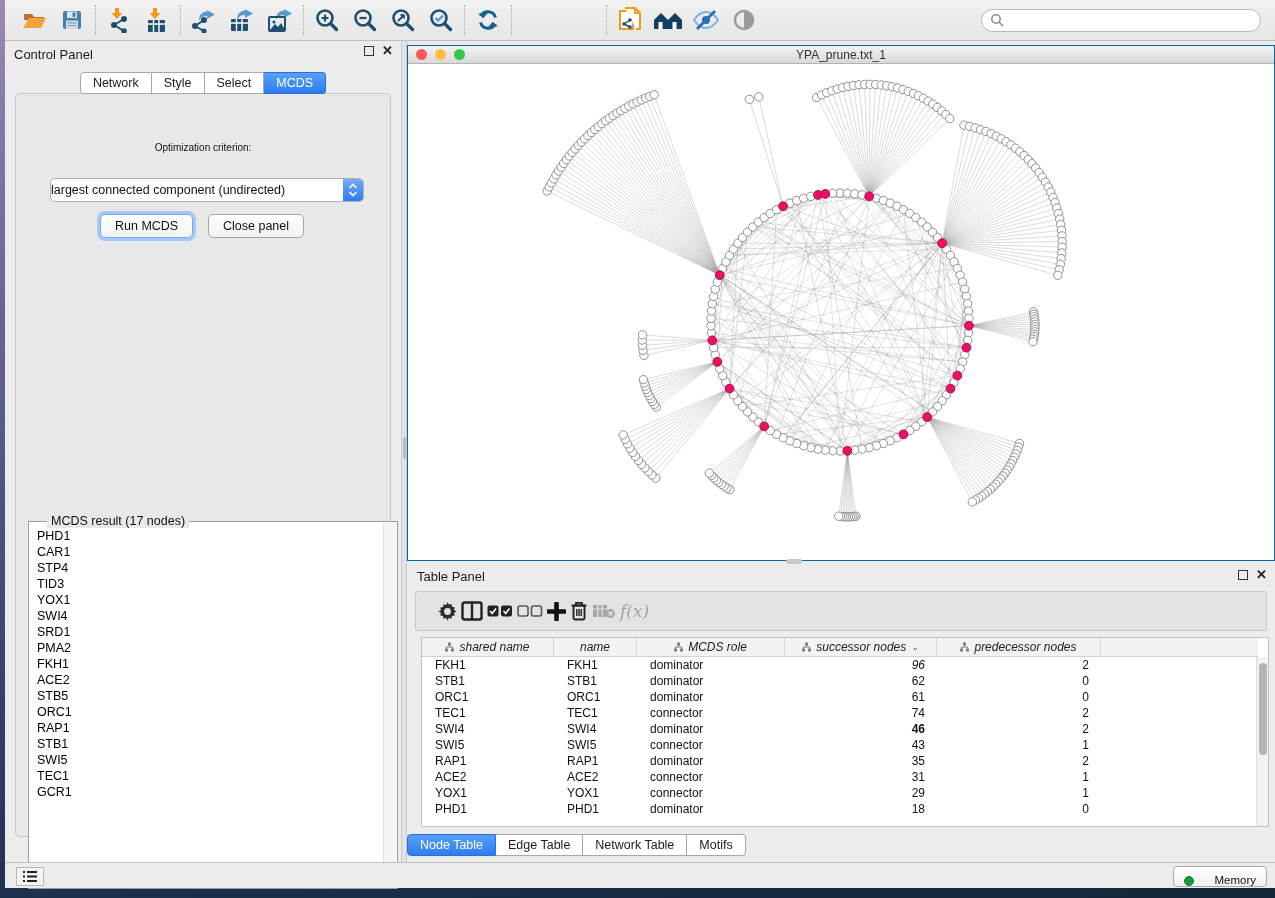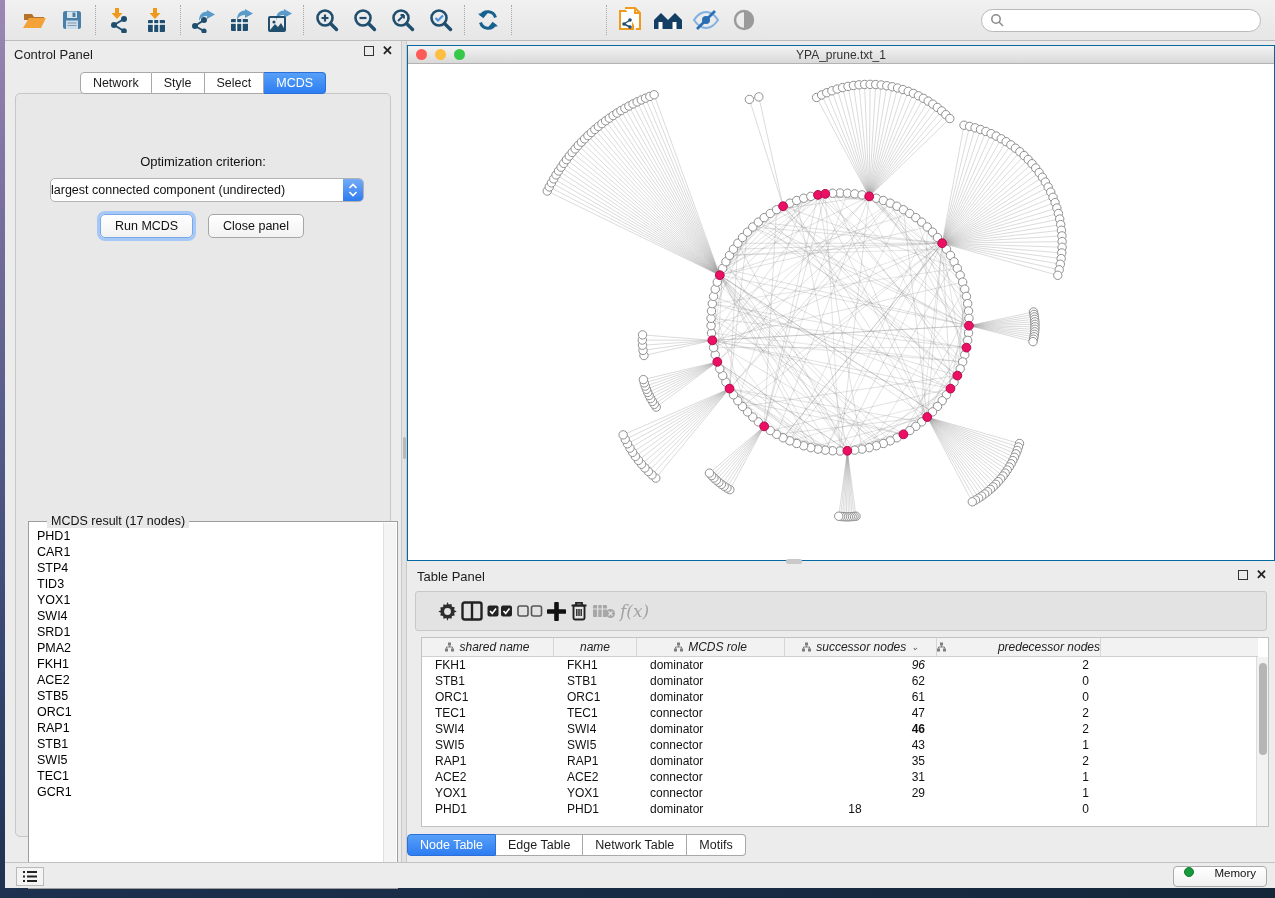--- a/index.html
+++ b/index.html
@@ -24,21 +24,21 @@
 .close-ic{font-size:13px;font-weight:bold;color:#222;line-height:10px}
 #cp-tabs{position:absolute;left:0;top:31px;width:100%;display:flex;justify-content:center;z-index:3}
 .seg{display:flex}
 .seg .tab{height:22px;line-height:20px;padding:0 12px;font-size:12.5px;background:#fff;border:1px solid #a8a8a8;
   border-left-width:0;color:#1c1c1c;cursor:default}
 .seg .tab:first-child{border-left-width:1px;border-radius:4px 0 0 4px}
 .seg .tab:last-child{border-radius:0 4px 4px 0}
 .seg .tab.active{background:linear-gradient(#57a0f8,#2d7df2);border-color:#2c6fd8;color:#fff}
 #cp-box{position:absolute;left:10px;top:52px;width:376px;height:744px;background:#e8e8e8;
   border:1px solid #c6c6c6;border-radius:5px}
-#opt-label{position:absolute;left:0;top:60px;width:100%;text-align:center;font-size:13px;color:#111}
+#opt-label{position:absolute;left:0;top:48px;width:100%;text-align:center;font-size:10px;color:#111}
 #opt-select{position:absolute;left:34px;top:84px;width:314px;height:24px;background:#fff;border:1px solid #b2b2b2;
   border-radius:5px;display:flex;align-items:center}
 #opt-select .sel-text{flex:1;font-size:12.5px;color:#111;white-space:nowrap}
 #opt-select .stepper{width:20px;height:22px;margin:0;border-radius:0 4px 4px 0;
   background:linear-gradient(#74abf9,#2e7bf0);display:flex;flex-direction:column;align-items:center;justify-content:center;color:#fff}
 .btn{height:24px;background:linear-gradient(#ffffff,#f2f2f2);border:1px solid #a6a6a6;border-radius:5px;
   font-size:12.5px;color:#111;padding:0 14px;display:inline-flex;align-items:center;justify-content:center}
 #run-btn{position:absolute;left:84px;top:120px;box-shadow:0 0 0 3px #a6c8f7;border-color:#7aa8e8}
 #close-btn{position:absolute;left:192px;top:120px}
 #mcds-box{position:absolute;left:12px;top:427px;width:370px;height:368px;background:#fff;border:1px solid #9d9d9d}
@@ -75,21 +75,21 @@
 .tcell.num{text-align:right;padding-right:12px}
 .tcell.txt{padding-left:13px}
 #nt-scroll{position:absolute;right:0;top:19px;width:12px;bottom:0;background:#f2f2f2;border-left:1px solid #ddd}
 #nt-thumb{position:absolute;left:1.5px;top:6px;width:8px;height:92px;background:#b5b5b5;border-radius:4px}
 #tp-tabs{position:absolute;left:0;bottom:6px;width:100%;display:flex;justify-content:flex-start}
 
 #statusbar{position:absolute;left:0;top:862px;width:1270px;height:26px;background:#ececec;border-top:1px solid #c2c2c2}
 #listbtn{position:absolute;left:11px;top:4px;width:28px;height:19px;background:#f4f4f4;border:1px solid #b9b9b9;
   display:flex;align-items:center;justify-content:center}
 #membtn{position:absolute;right:8px;top:3px;height:21px;background:linear-gradient(#fff,#f0f0f0);border:1px solid #ababab;
-  border-radius:4px;display:flex;align-items:flex-start;gap:20px;padding:0 10px;font-size:11.5px;color:#111}
+  border-radius:4px;display:flex;align-items:flex-end;gap:20px;padding:0 10px;font-size:11.5px;color:#111}
 #memdot{width:10px;height:10px;border-radius:50%;background:#189a3c;border:1px solid #0e7a2c}
 svg{display:block}
 </style>
 </head>
 <body>
 
 <div id="desktop">
 <div id="window">
 
   <div id="toolbar">
@@ -1057,21 +1057,21 @@
                 <svg width="9" height="10" viewBox="0 0 9 10">
                   <rect x="3" y="0.5" width="3" height="3" fill="#7d7d7d"></rect>
                   <rect x="0" y="6.5" width="3" height="3" fill="#7d7d7d"></rect>
                   <rect x="6" y="6.5" width="3" height="3" fill="#7d7d7d"></rect>
                   <path d="M4.5 3.5V5M1.5 6.5V5h6v1.5" fill="none" stroke="#7d7d7d" stroke-width="1"></path>
                 </svg>
               </span>
               <span>successor nodes</span>
               <span class="sort">⌄</span>
             </div>
-            <div class="hcell" style="width: 164px; justify-content: space-between;">
+            <div class="hcell" style="width: 164px;">
               <span>
                 <svg width="9" height="10" viewBox="0 0 9 10">
                   <rect x="3" y="0.5" width="3" height="3" fill="#7d7d7d"></rect>
                   <rect x="0" y="6.5" width="3" height="3" fill="#7d7d7d"></rect>
                   <rect x="6" y="6.5" width="3" height="3" fill="#7d7d7d"></rect>
                   <path d="M4.5 3.5V5M1.5 6.5V5h6v1.5" fill="none" stroke="#7d7d7d" stroke-width="1"></path>
                 </svg>
               </span>
               <span>predecessor nodes</span>
             </div>
@@ -1095,21 +1095,21 @@
               <div class="tcell txt" style="width: 132px;">ORC1</div>
               <div class="tcell txt" style="width: 83px;">ORC1</div>
               <div class="tcell txt" style="width: 148px;">dominator</div>
               <div class="tcell num" style="width: 152px;">61</div>
               <div class="tcell num" style="width: 164px;">0</div>
             </div>
             <div class="trow">
               <div class="tcell txt" style="width: 132px;">TEC1</div>
               <div class="tcell txt" style="width: 83px;">TEC1</div>
               <div class="tcell txt" style="width: 148px;">connector</div>
-              <div class="tcell num" style="width: 152px;">47</div>
+              <div class="tcell num" style="width: 152px;">74</div>
               <div class="tcell num" style="width: 164px;">2</div>
             </div>
             <div class="trow">
               <div class="tcell txt" style="width: 132px;">SWI4</div>
               <div class="tcell txt" style="width: 83px;">SWI4</div>
               <div class="tcell txt" style="width: 148px;">dominator</div>
               <div class="tcell num" style="width: 152px; font-weight: bold;">46</div>
               <div class="tcell num" style="width: 164px;">2</div>
             </div>
             <div class="trow">
@@ -1137,21 +1137,21 @@
               <div class="tcell txt" style="width: 132px;">YOX1</div>
               <div class="tcell txt" style="width: 83px;">YOX1</div>
               <div class="tcell txt" style="width: 148px;">connector</div>
               <div class="tcell num" style="width: 152px;">29</div>
               <div class="tcell num" style="width: 164px;">1</div>
             </div>
             <div class="trow">
               <div class="tcell txt" style="width: 132px;">PHD1</div>
               <div class="tcell txt" style="width: 83px;">PHD1</div>
               <div class="tcell txt" style="width: 148px;">dominator</div>
-              <div class="tcell num" style="width: 152px; text-align: center;">18</div>
+              <div class="tcell num" style="width: 152px;">18</div>
               <div class="tcell num" style="width: 164px;">0</div>
             </div>
           </div>
       <div id="nt-scroll">
             <div id="nt-thumb"></div>
           </div>
     </div>
     <div id="tp-tabs">
           <div class="seg" id="tp-seg">
             <div class="tab active">Node Table</div>

